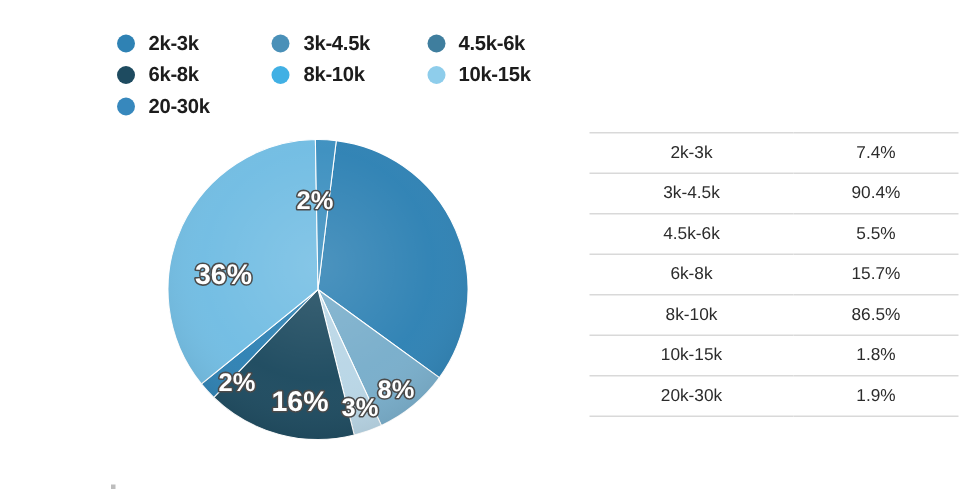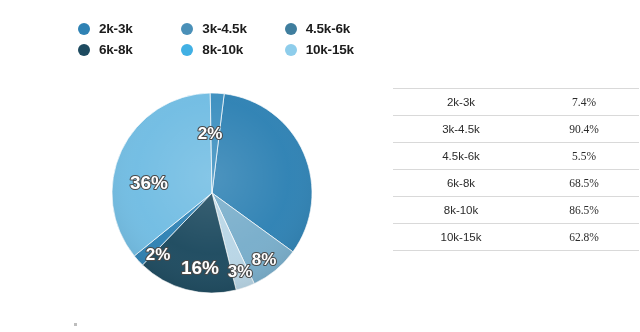--- a/index.html
+++ b/index.html
@@ -107,21 +107,21 @@
     color: #2b2b2b;
     padding: 0;
     text-align: center;
     vertical-align: middle;
     white-space: nowrap;
   }
   #data-table tr:last-child td {
     border-bottom: 1px solid #d9d9d9;
   }
   .col-label { width: 136px; }
-  .col-value { width: 110px; font-family: Liberation Serif, serif; }
+  .col-value { width: 110px; }
 
   
   #corner-mark {
     position: absolute;
     left: 26px;
     top: 323px;
     width: 3px;
     height: 3px;
     background: #bdbdbd;
   }
@@ -156,20 +156,26 @@
       <div class="legend-item col1">
         <span class="legend-dot" style="background: rgb(65, 176, 228);"></span>
         <span class="legend-label">8k-10k</span>
       </div>
       <div class="legend-item col2">
         <span class="legend-dot" style="background: rgb(142, 205, 235);"></span>
         <span class="legend-label">10k-15k</span>
       </div>
     </div>
 
+    <div class="legend-row">
+      <div class="legend-item col0">
+        <span class="legend-dot" style="background: rgb(55, 136, 189);"></span>
+        <span class="legend-label">20-30k</span>
+      </div>
+    </div>
 
   </div>
 
   <div id="pie-wrap">
     <svg id="pie-svg" viewBox="-107 -107 214 214">
       <defs>
         <radialGradient id="shade" cx="50%" cy="42%" r="62%">
           <stop offset="0%" stop-color="#ffffff" stop-opacity="0.14"></stop>
           <stop offset="62%" stop-color="#ffffff" stop-opacity="0.02"></stop>
           <stop offset="100%" stop-color="#000000" stop-opacity="0.10"></stop>
@@ -207,29 +213,33 @@
           <tr>
             <td class="col-label">3k-4.5k</td>
             <td class="col-value">90.4%</td>
           </tr>
           <tr>
             <td class="col-label">4.5k-6k</td>
             <td class="col-value">5.5%</td>
           </tr>
           <tr>
             <td class="col-label">6k-8k</td>
-            <td class="col-value">68.5%</td>
+            <td class="col-value">15.7%</td>
           </tr>
           <tr>
             <td class="col-label">8k-10k</td>
             <td class="col-value">86.5%</td>
           </tr>
           <tr>
             <td class="col-label">10k-15k</td>
-            <td class="col-value">62.8%</td>
+            <td class="col-value">1.8%</td>
+          </tr>
+          <tr>
+            <td class="col-label">20k-30k</td>
+            <td class="col-value">1.9%</td>
           </tr>
         </tbody>
     </table>
   </div>
 
   <div id="corner-mark"></div>
 
 </div>
 
 </body></html>

